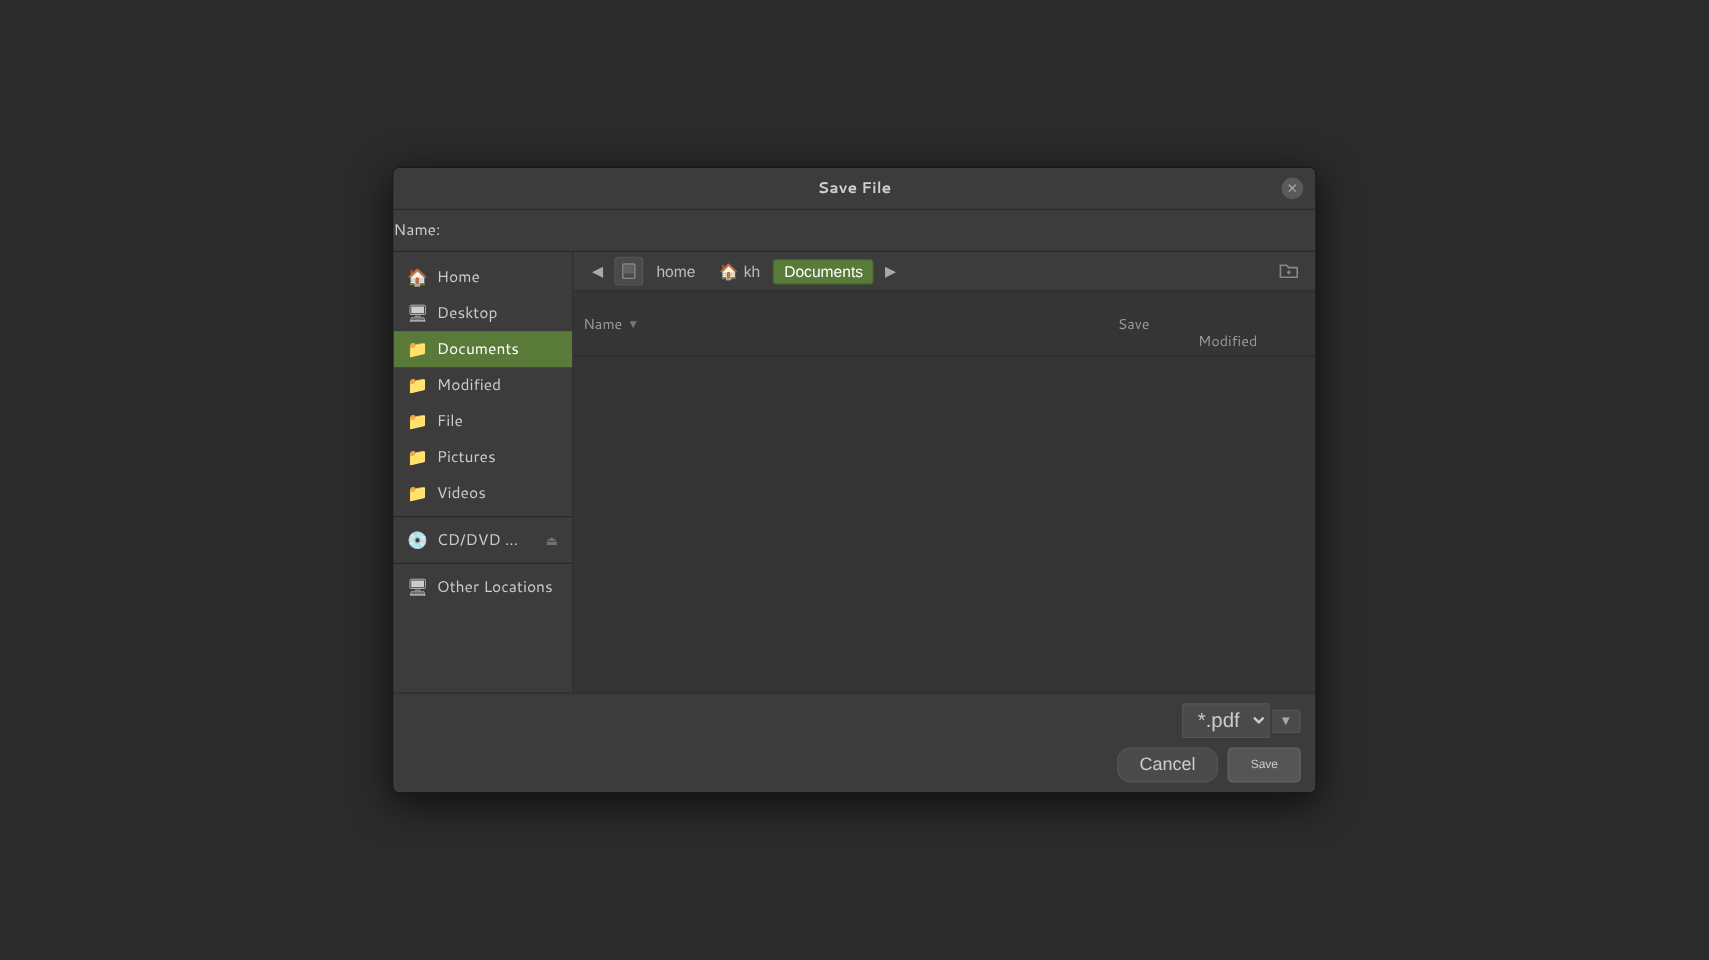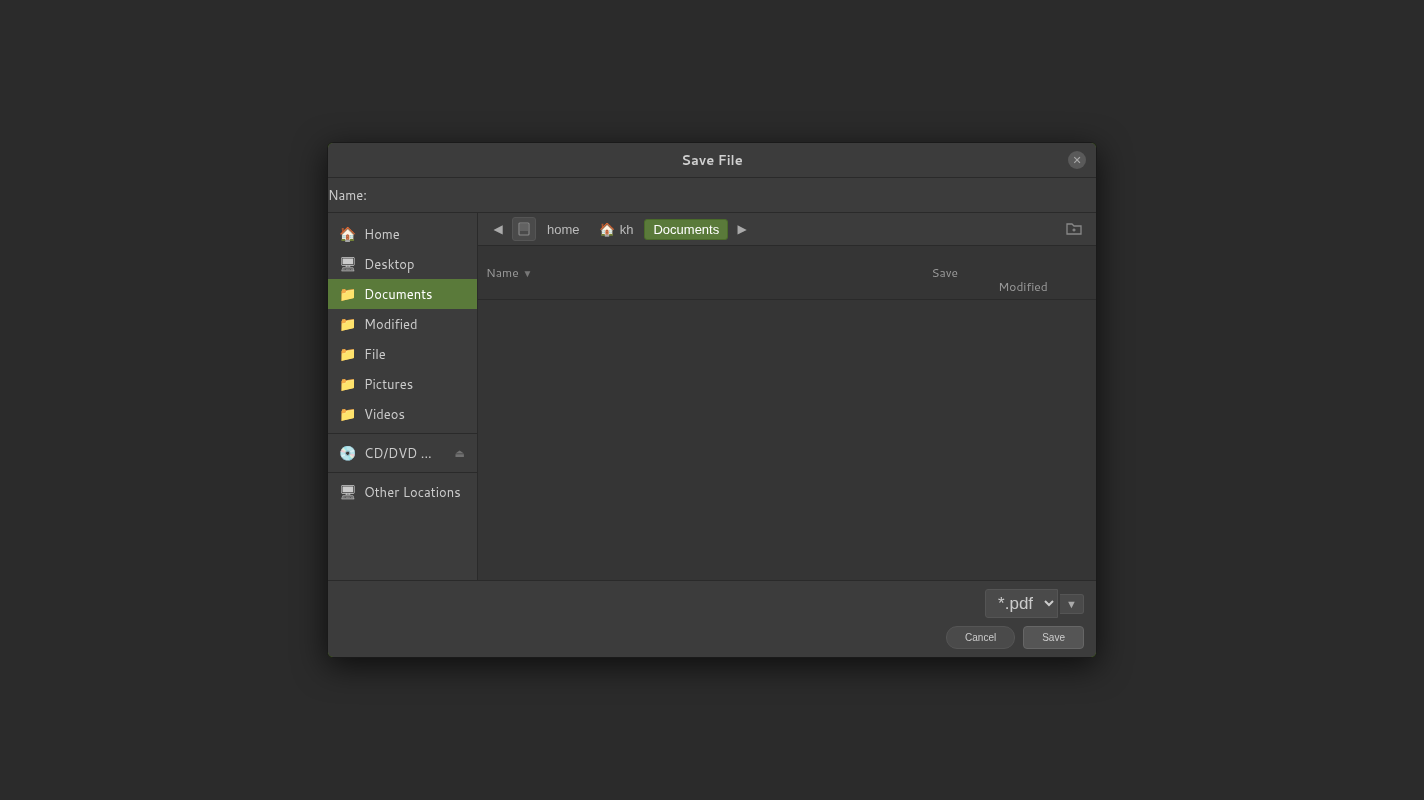--- a/index.html
+++ b/index.html
@@ -285,21 +285,21 @@
       display: flex;
       justify-content: flex-end;
       gap: 8px;
     }
     .btn-cancel {
       background: #4a4a4a;
       border: 1px solid #555;
       border-radius: 11px;
       color: #ccc;
       padding: 5px 18px;
-      font-size: 10px;
+      font-size: 15px;
       cursor: pointer;
     }
     .btn-save {
       background: #555;
       border: 1px solid #666;
       border-radius: 4px;
       color: #ccc;
       padding: 5px 18px;
       font-size: 10px;
       cursor: pointer;

